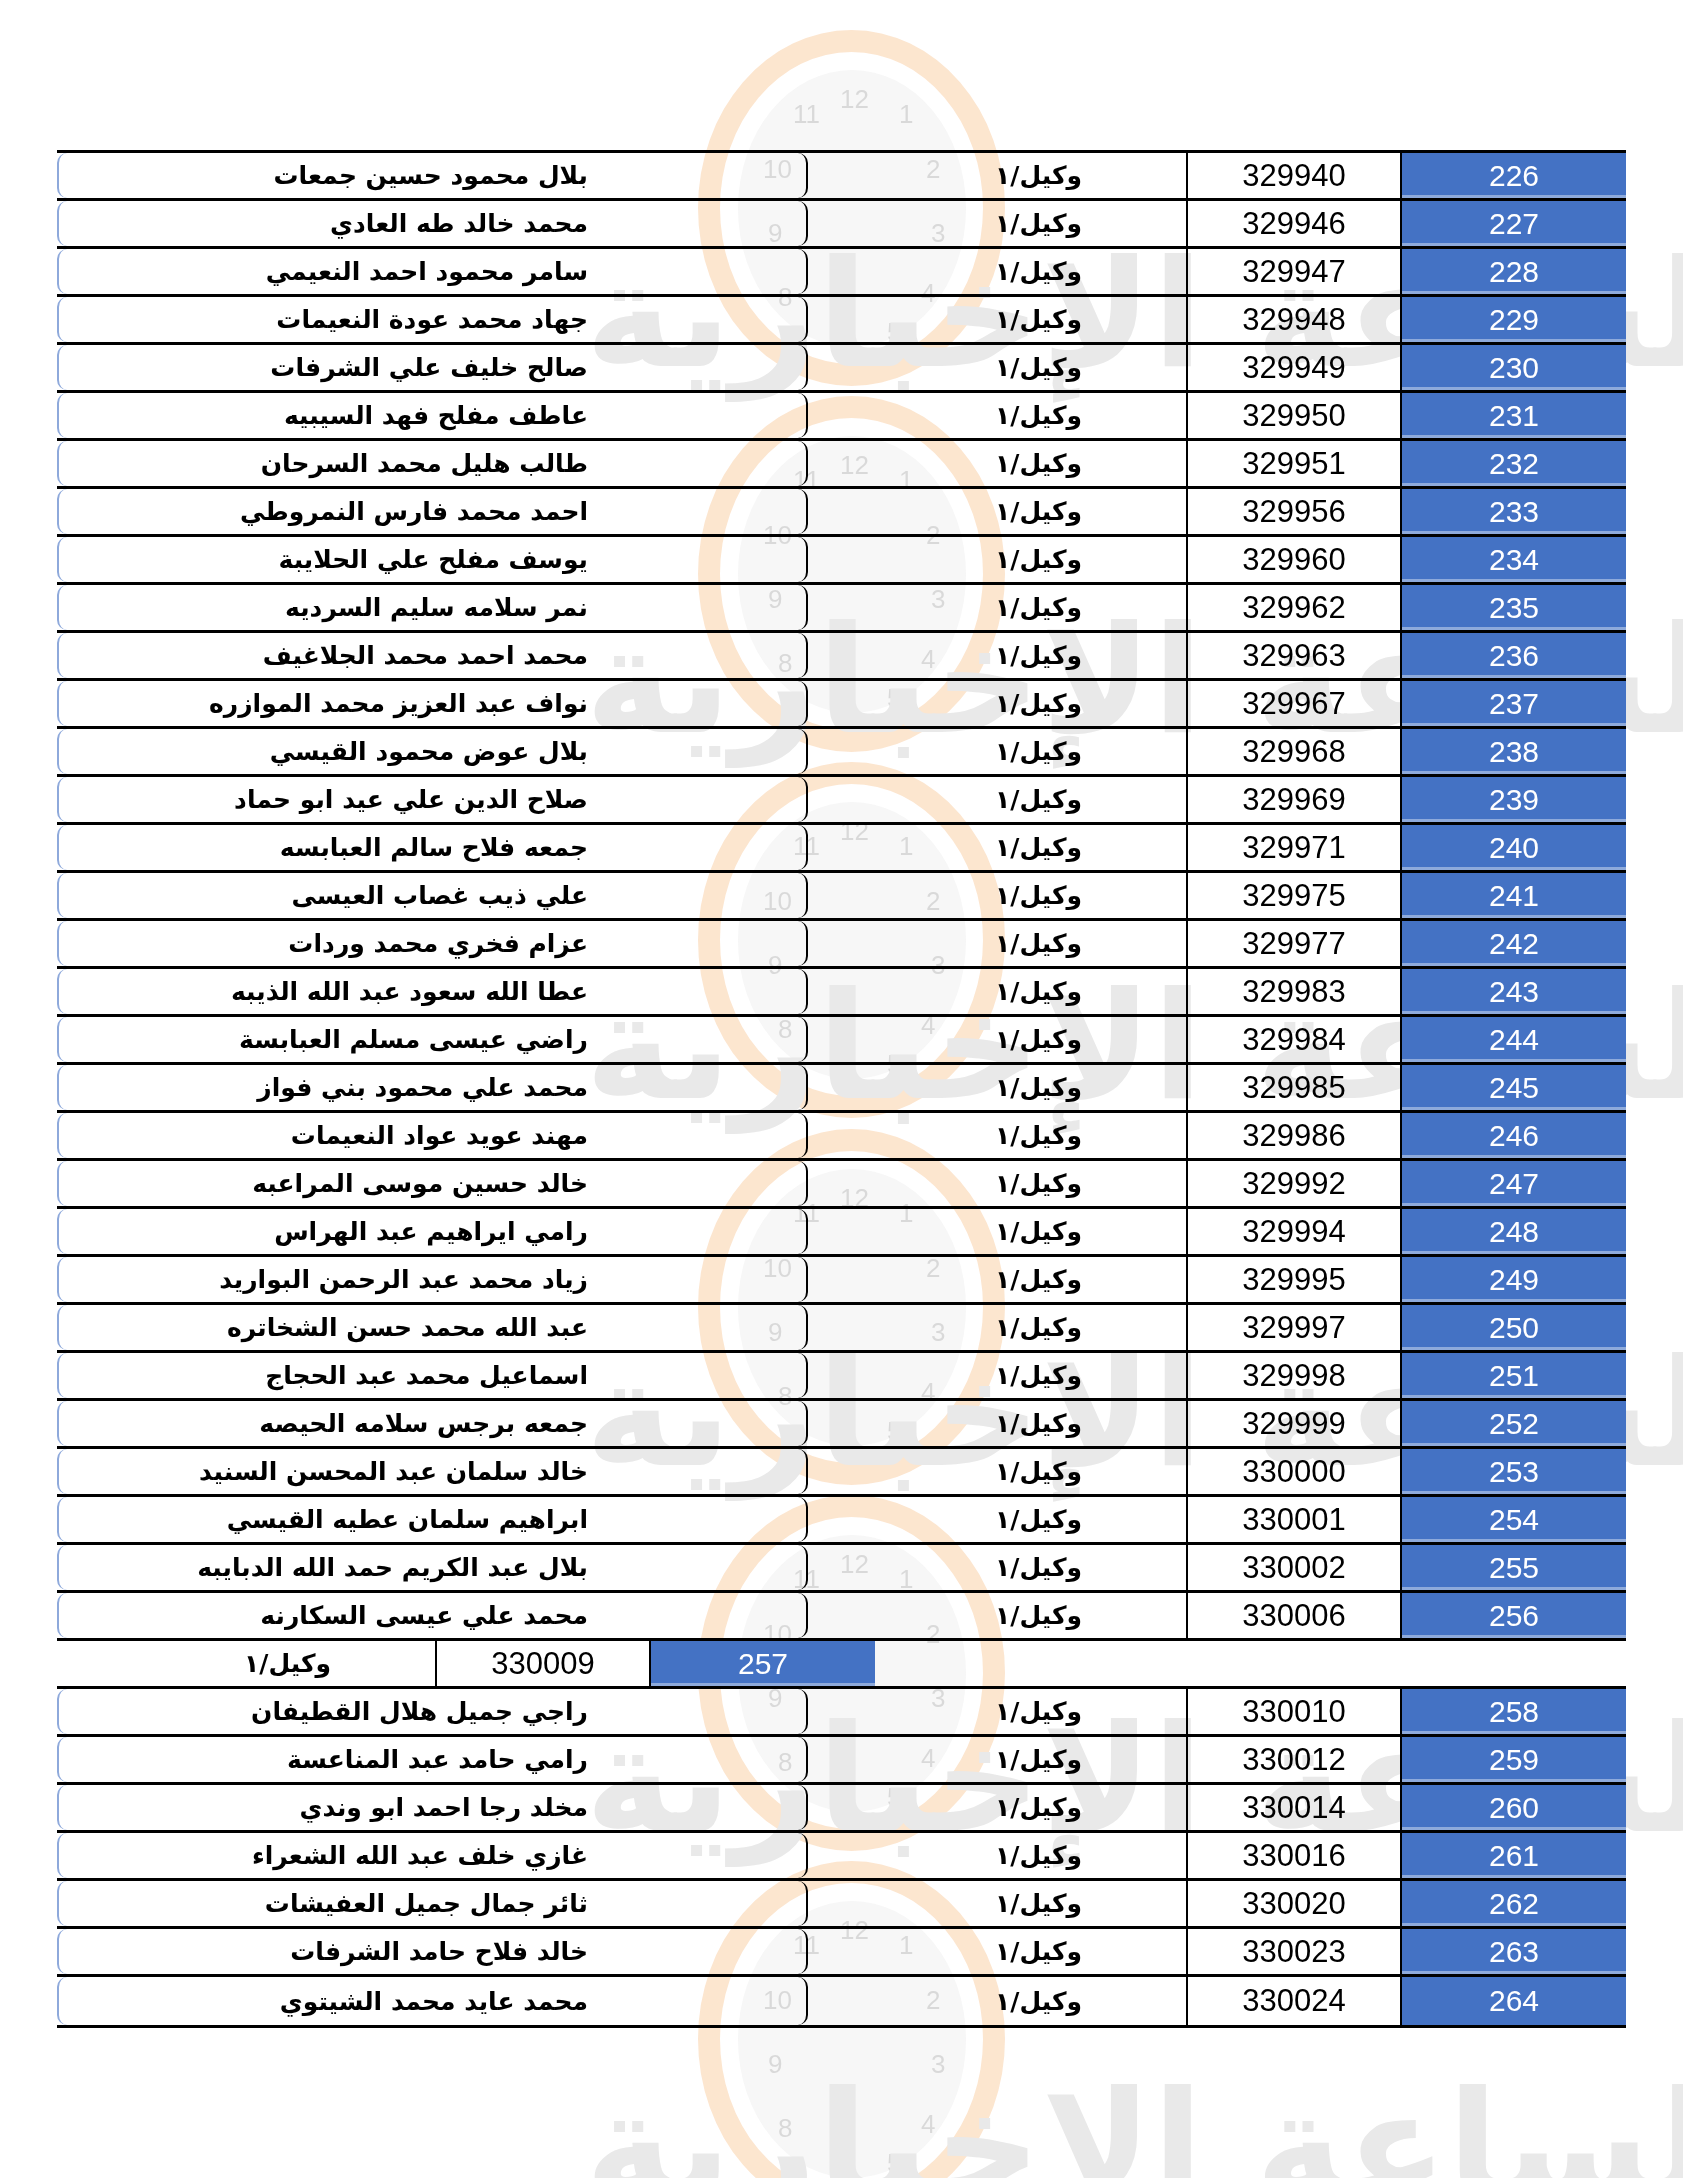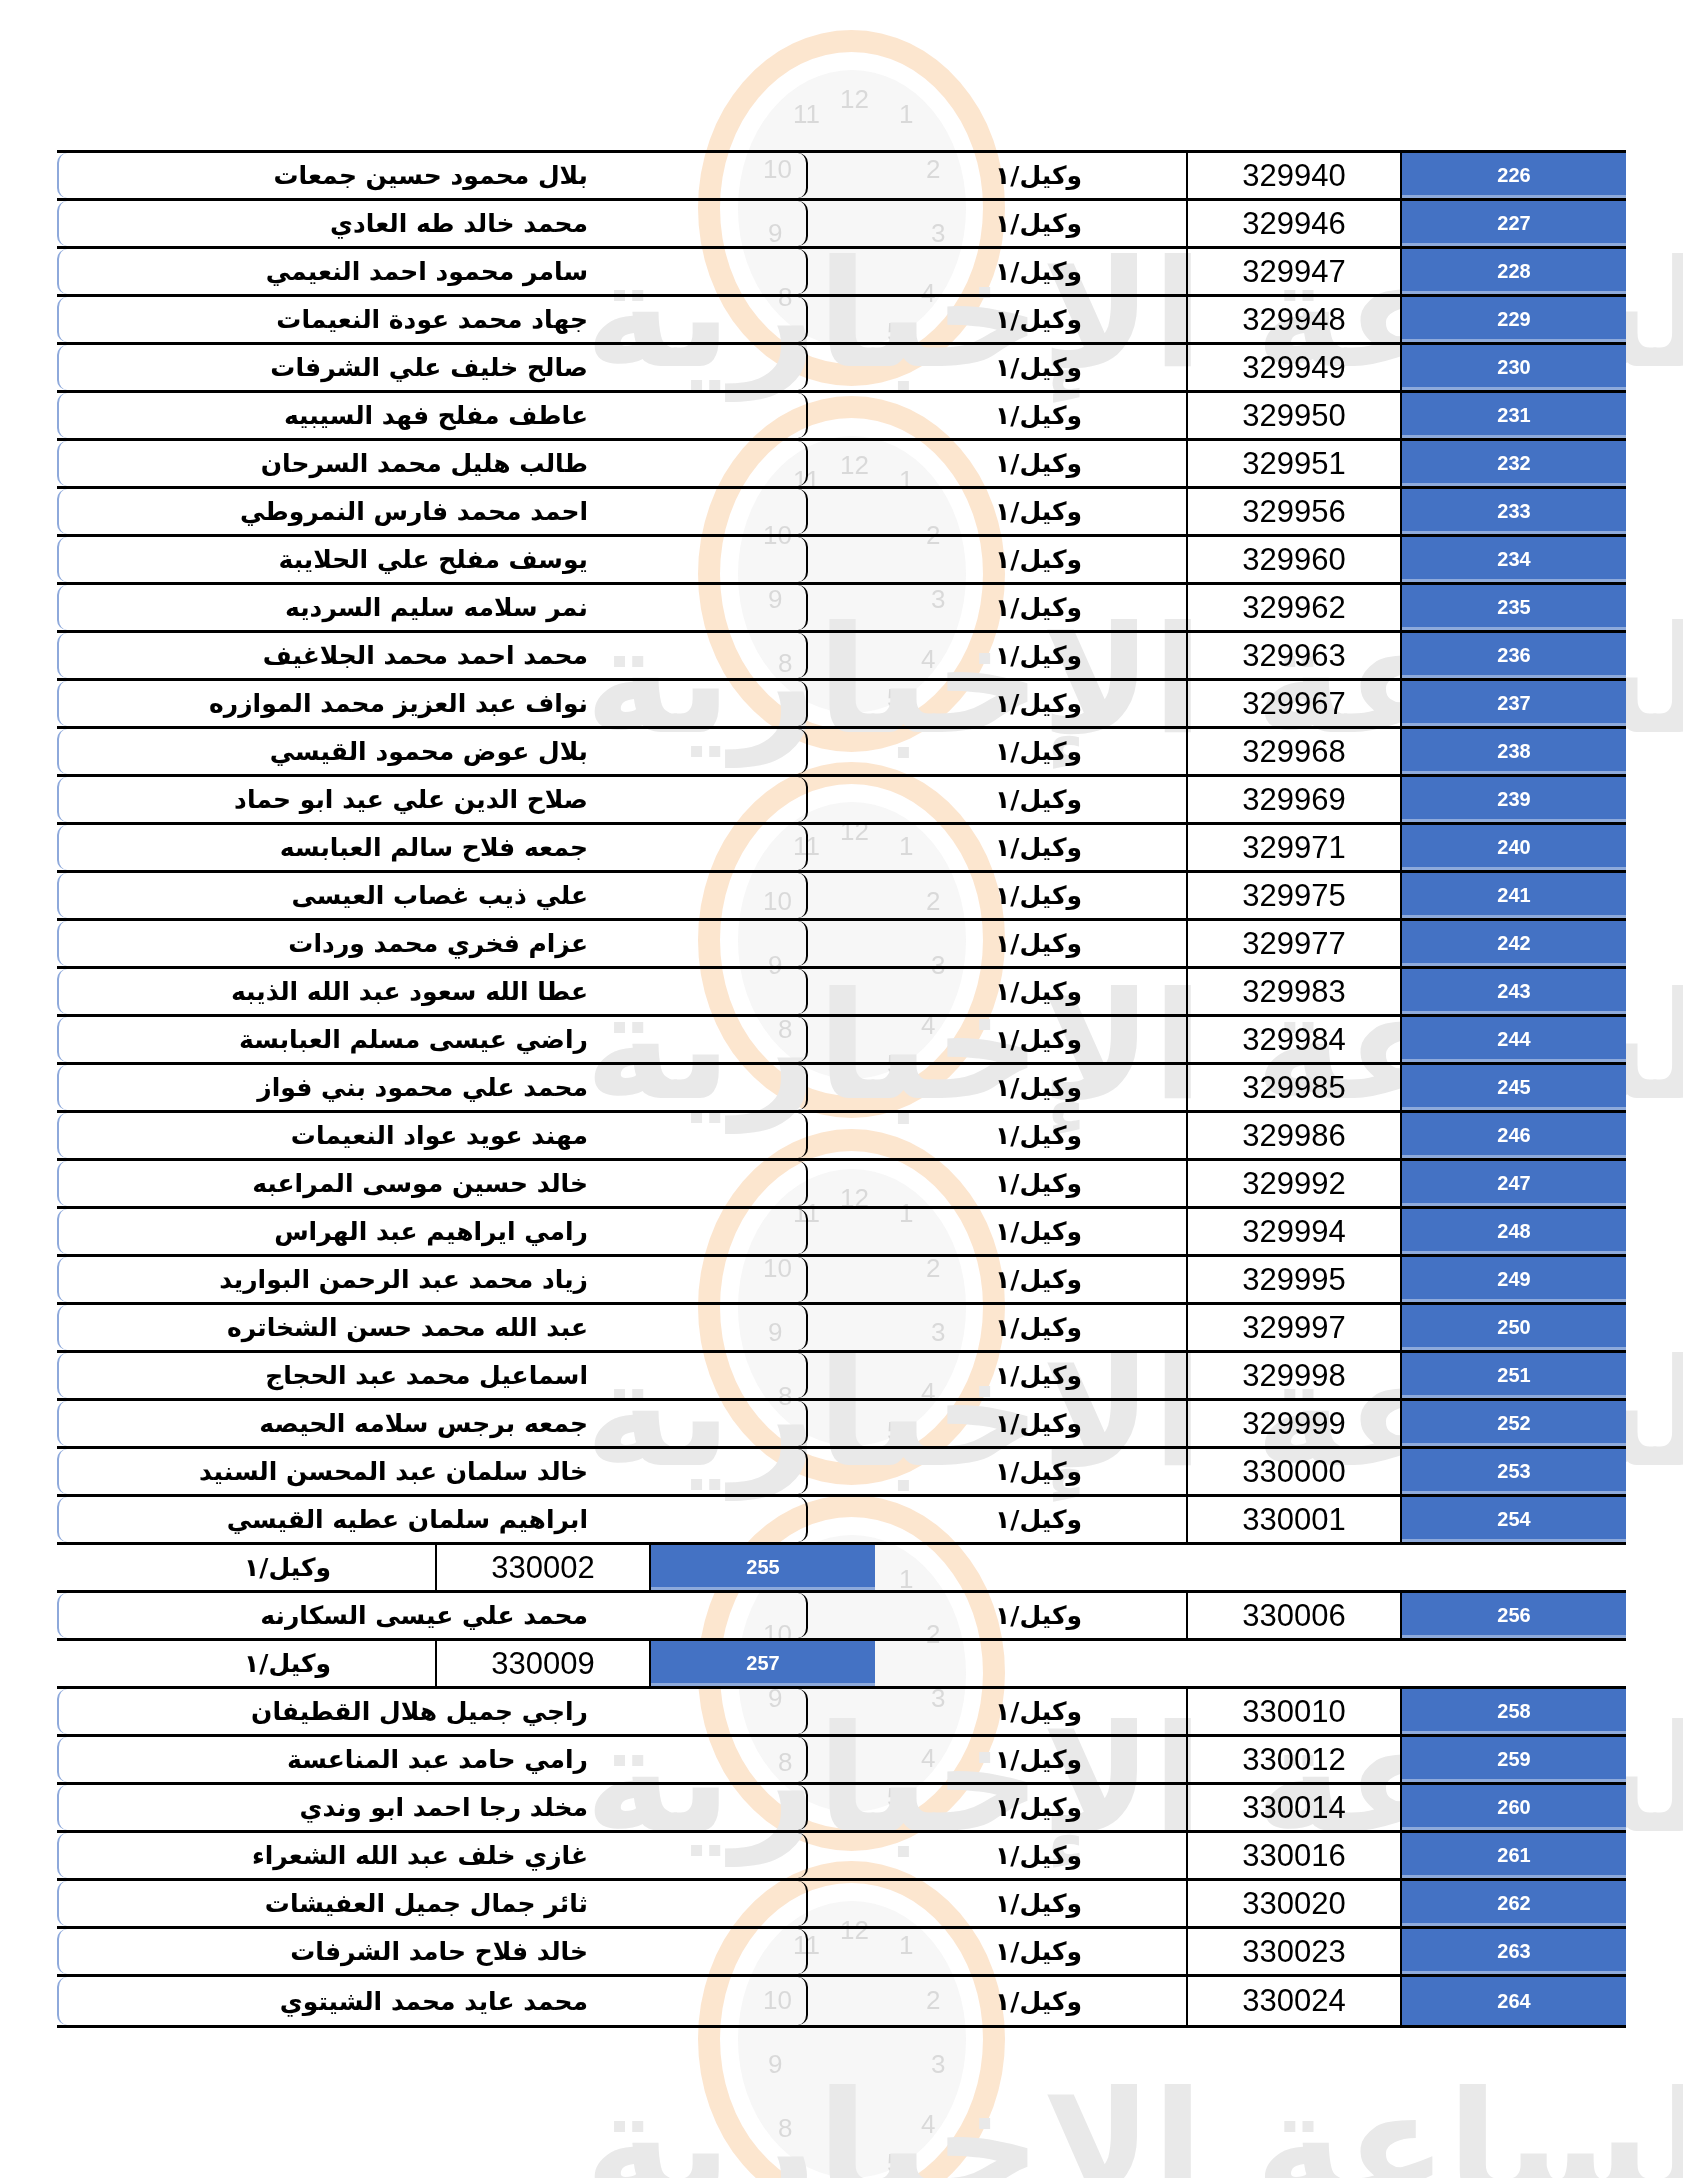--- a/index.html
+++ b/index.html
@@ -11,21 +11,21 @@
   .wm-num { position: absolute; font-family: "Liberation Sans", sans-serif; color: #555; font-size: 26px; }
   .wm-big { position: absolute; left: -59px; top: 198px; font-size: 149px; color: #9a9a9a; font-weight: bold; font-family: "DejaVu Sans", sans-serif; white-space: nowrap; direction: rtl; }
 
   .table { position: absolute; left: 57px; top: 150px; width: 1569px; z-index: 1; border-top: 3px solid #000; border-bottom: 3px solid #000; }
   .row { display: flex; height: 48px; box-sizing: border-box; border-bottom: 3px solid #000; }
   .row:last-child { border-bottom: none; }
   .cell { box-sizing: border-box; display: flex; align-items: center; justify-content: center; }
   .c-name { width: 751px; border-left: 2px solid #8ea9db; border-right: 2px solid #000; direction: rtl; font-size: 25px; font-weight: bold; color: #000; padding-right: 218px; justify-content: flex-start; padding-left: 0; border-radius: 10px; }
   .c-role { width: 380px; border-right: 2px solid #000; direction: rtl; font-size: 25px; font-weight: bold; color: #000; justify-content: flex-start; padding-right: 104px; }
   .c-id { width: 214px; border-right: 2px solid #000; font-family: "Liberation Sans", sans-serif; font-size: 31px; color: #000; }
-  .c-num { width: 224px; background: #4472c4; color: #ffffff; font-family: "Liberation Sans", sans-serif; font-weight: bold; font-size: 20px; border-bottom: 0; }
+  .c-num { width: 224px; background: #4472c4; color: #ffffff; font-family: "Liberation Sans", sans-serif; font-weight: normal; font-size: 30px; border-bottom: 0; }
   .row .c-num { box-shadow: inset 0 -3px 0 #8eaadb; }
   .row:last-child .c-num { box-shadow: none; }
 </style>
 </head>
 <body>
 
 <div id="watermarks">
     <div class="watermark" style="top: 30px;">
     <div class="wm-ring"></div>
     <div class="wm-face"></div>
@@ -293,20 +293,21 @@
     <div class="cell c-id">330000</div>
     <div class="cell c-num">253</div>
   </div>
     <div class="row">
     <div class="cell c-name">ابراهيم سلمان عطيه القيسي</div>
     <div class="cell c-role">وكيل/١</div>
     <div class="cell c-id">330001</div>
     <div class="cell c-num">254</div>
   </div>
     <div class="row">
+    <div class="cell c-name">بلال عبد الكريم حمد الله الدبايبه</div>
     <div class="cell c-role">وكيل/١</div>
     <div class="cell c-id">330002</div>
     <div class="cell c-num">255</div>
   </div>
     <div class="row">
     <div class="cell c-name">محمد علي عيسى السكارنه</div>
     <div class="cell c-role">وكيل/١</div>
     <div class="cell c-id">330006</div>
     <div class="cell c-num">256</div>
   </div>

